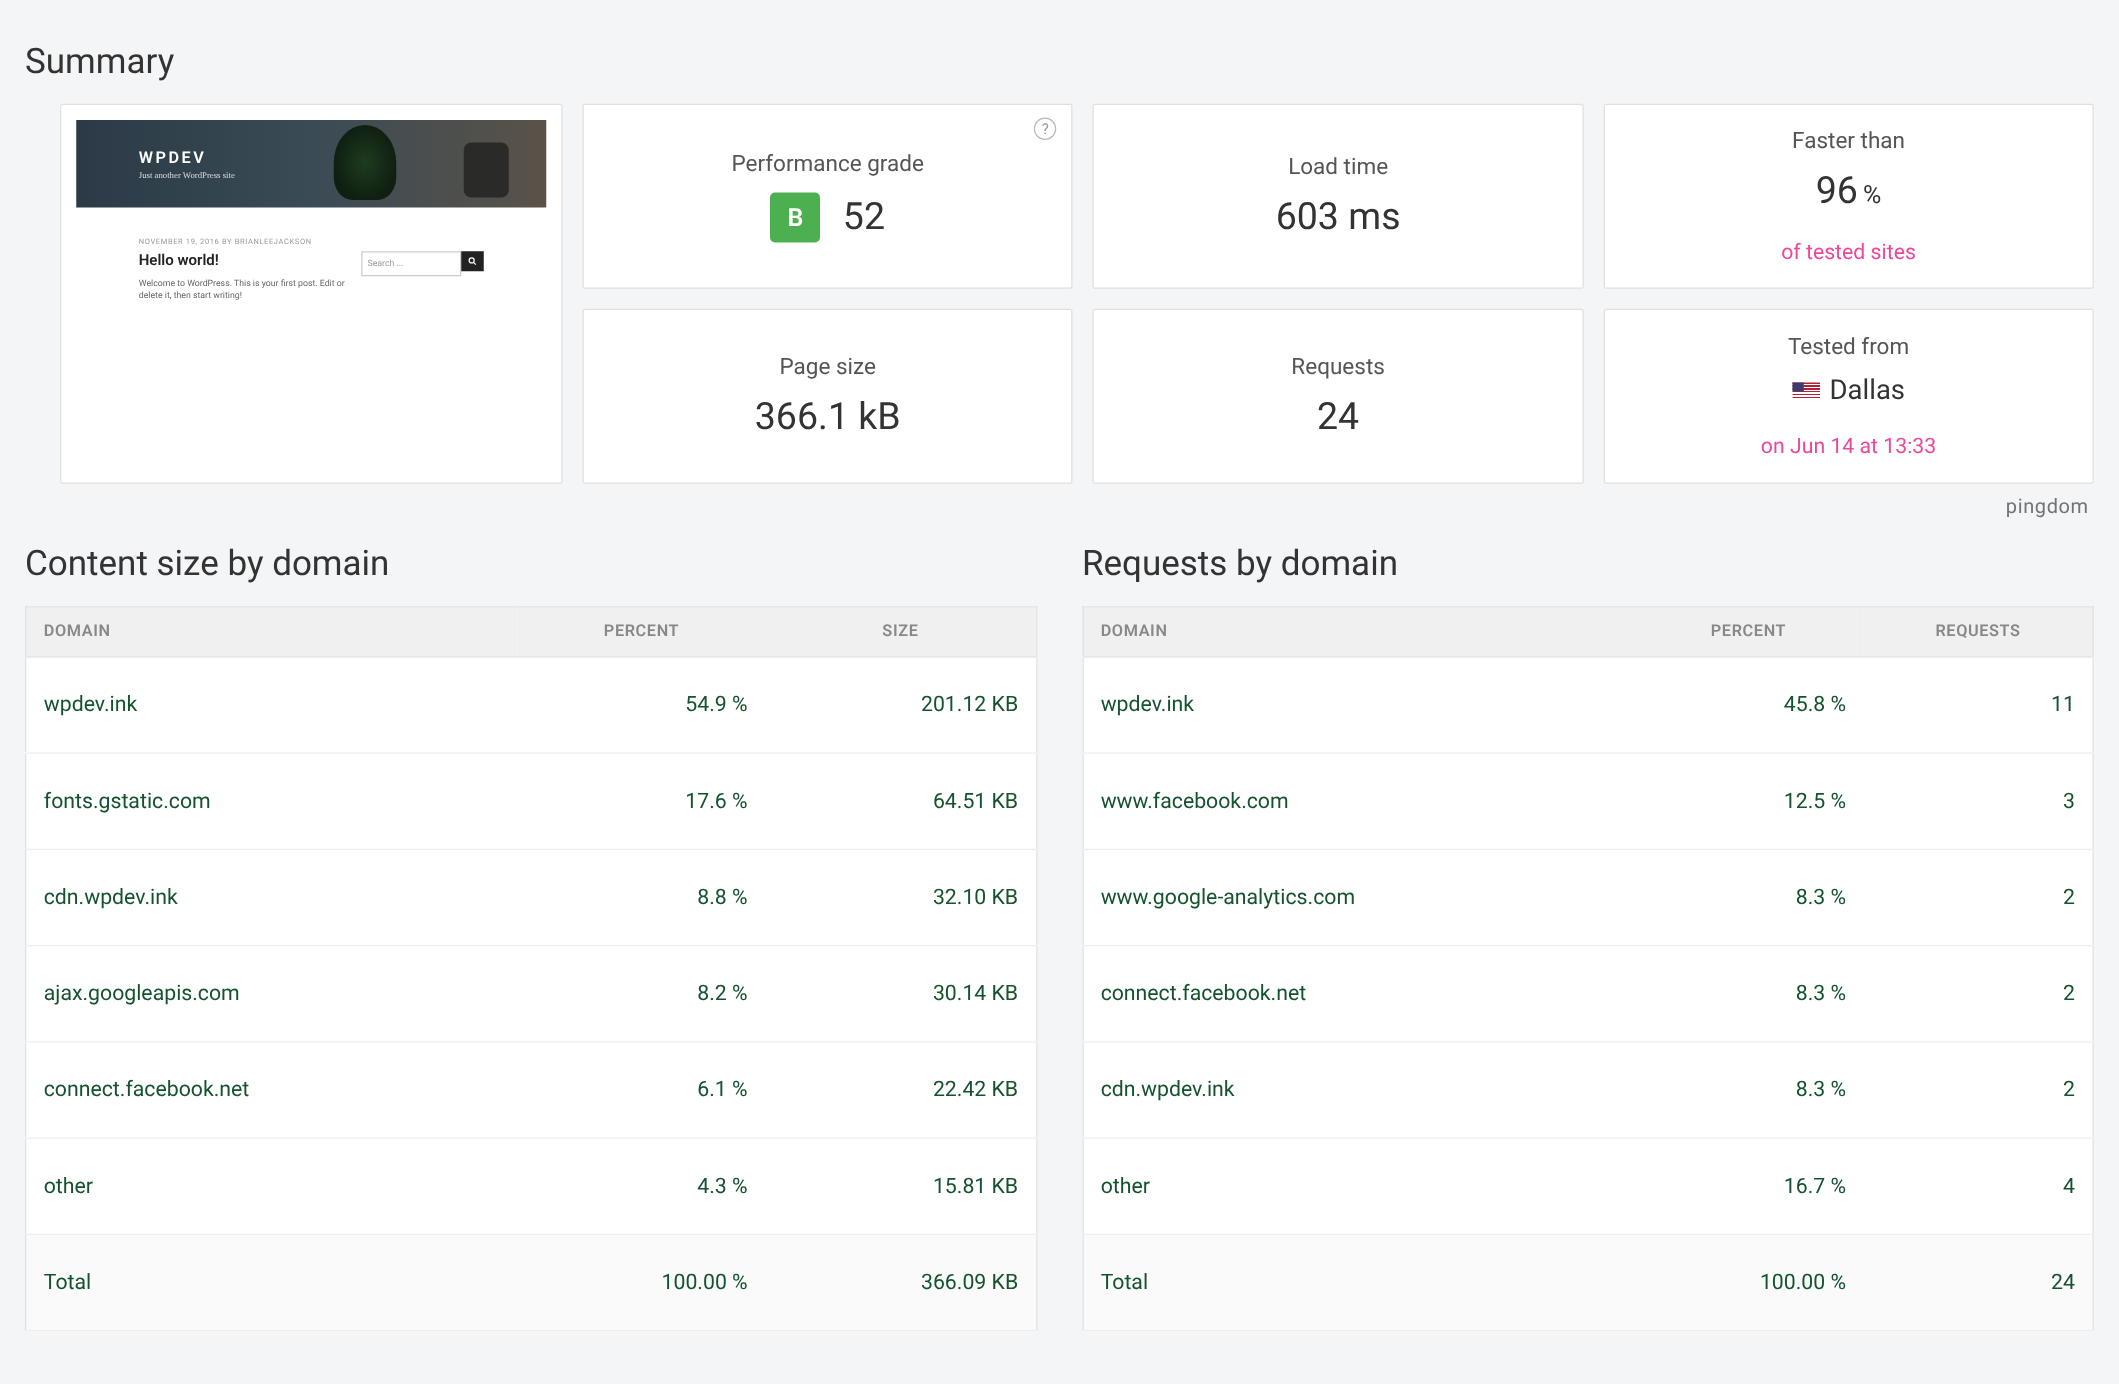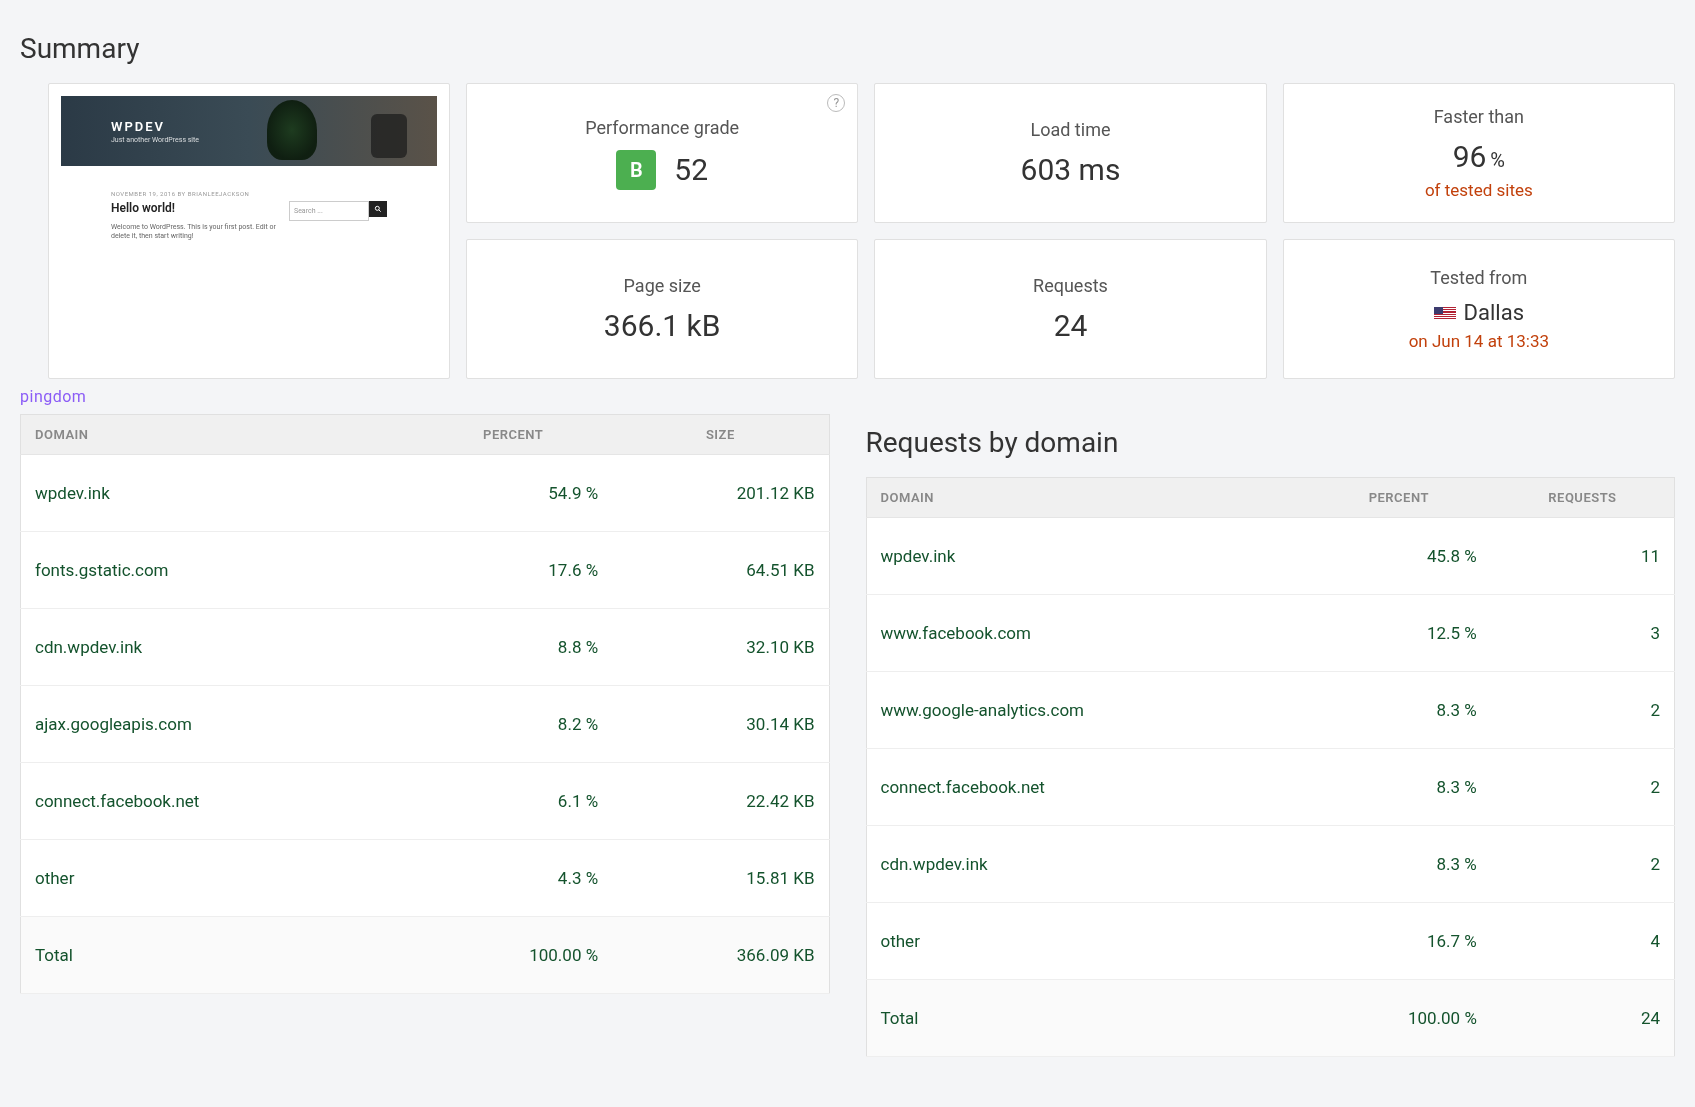--- a/index.html
+++ b/index.html
@@ -40,22 +40,22 @@
     color: #555;
     margin-bottom: 12px;
   }
   .card-value {
     font-size: 30px;
     color: #333;
     font-weight: 400;
   }
   .card-sub {
     font-size: 17px;
-    color: #c2410c;
-    margin-top: 6px;
+    color: #ec4899;
+    margin-top: 22px;
   }
   .help-icon {
     position: absolute;
     top: 10px;
     right: 12px;
     width: 18px; height: 18px;
     border: 1px solid #bbb;
     border-radius: 50%;
     font-size: 12px;
     line-height: 16px;
@@ -115,37 +115,38 @@
   }
   .thumb-banner .pot2 {
     position: absolute;
     right: 30px; top: 18px;
     width: 36px; height: 44px;
     background: #1a1a1a;
     border-radius: 6px;
     opacity: 0.7;
   }
   .thumb-banner-title { font-size: 13px; letter-spacing: 2px; font-weight: 600; }
-  .thumb-banner-sub { font-size: 7px; opacity: .8; margin-top: 2px; }
+  .thumb-banner-sub { font-size: 7px; opacity: .8; margin-top: 2px; font-family: Liberation Serif, serif; }
   .thumb-body { padding: 24px 50px 8px 50px; }
   .thumb-meta { font-size: 6px; color: #999; letter-spacing: .5px; margin-bottom: 4px; }
   .thumb-post-title { font-size: 12px; font-weight: 600; margin-bottom: 8px; color: #222;}
   .thumb-row { display: flex; justify-content: space-between; align-items: flex-start; gap: 12px;}
   .thumb-excerpt { font-size: 7px; color: #666; max-width: 190px; line-height: 1.3;}
   .thumb-search { display:flex; }
   .thumb-search-input { width: 80px; height: 20px; border: 1px solid #ccc; font-size:7px; padding: 0 4px; color:#999; display:flex; align-items:center;}
   .thumb-search-btn { width: 18px; height: 16px; background:#222; color:#fff; display:flex; align-items:center; justify-content:center; }
   .flag-icon {
     display:inline-block; width:22px; height:14px; vertical-align:middle; margin-right:8px;
     background: linear-gradient(#b22234 0 8%, #fff 8% 16%, #b22234 16% 24%, #fff 24% 32%, #b22234 32% 40%, #fff 40% 48%, #b22234 48% 56%, #fff 56% 64%, #b22234 64% 72%, #fff 72% 80%, #b22234 80% 88%, #fff 88% 100%);
     position:relative;
   }
   .flag-icon::before{ content:""; position:absolute; left:0; top:0; width:9px; height:7px; background:#3c3b6e;}
   .brand-mark {
-    color: #8b5cf6;
+    text-align: right;
+    color: #737373;
     font-size: 16px;
     letter-spacing: .5px;
     margin: 8px 4px 0 0;
   }
   .tables-grid {
     display: grid;
     grid-template-columns: 1fr 1fr;
     gap: 36px;
     margin-top: 8px;
   }
@@ -257,20 +258,21 @@
     <div class="card-sub">on Jun 14 at 13:33</div>
   </div>
 
 </div>
 
 <div class="brand-mark">pingdom</div>
 
 <div class="tables-grid">
 
   <div>
+    <h2 class="section-title">Content size by domain</h2>
     <table class="data">
       <thead>
         <tr>
           <th>DOMAIN</th>
           <th class="num">PERCENT</th>
           <th class="num">SIZE</th>
         </tr>
       </thead>
       <tbody id="cs-body">
           <tr>

